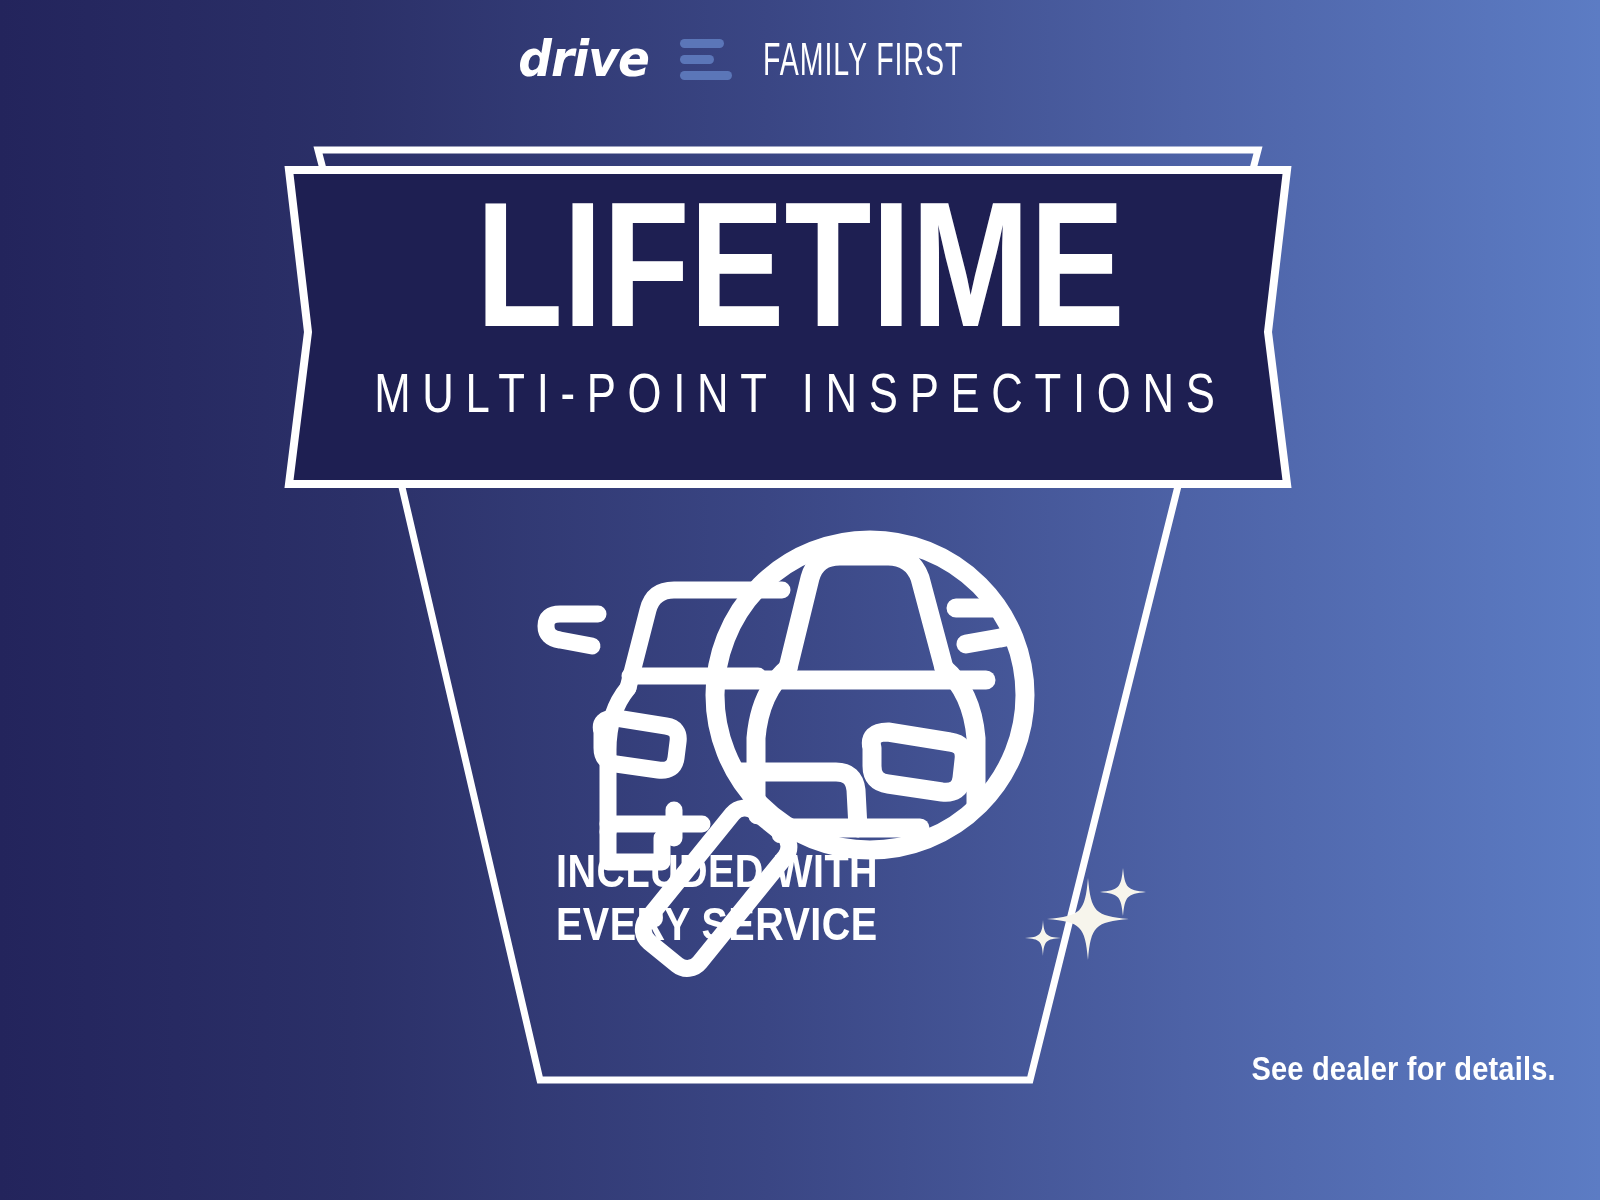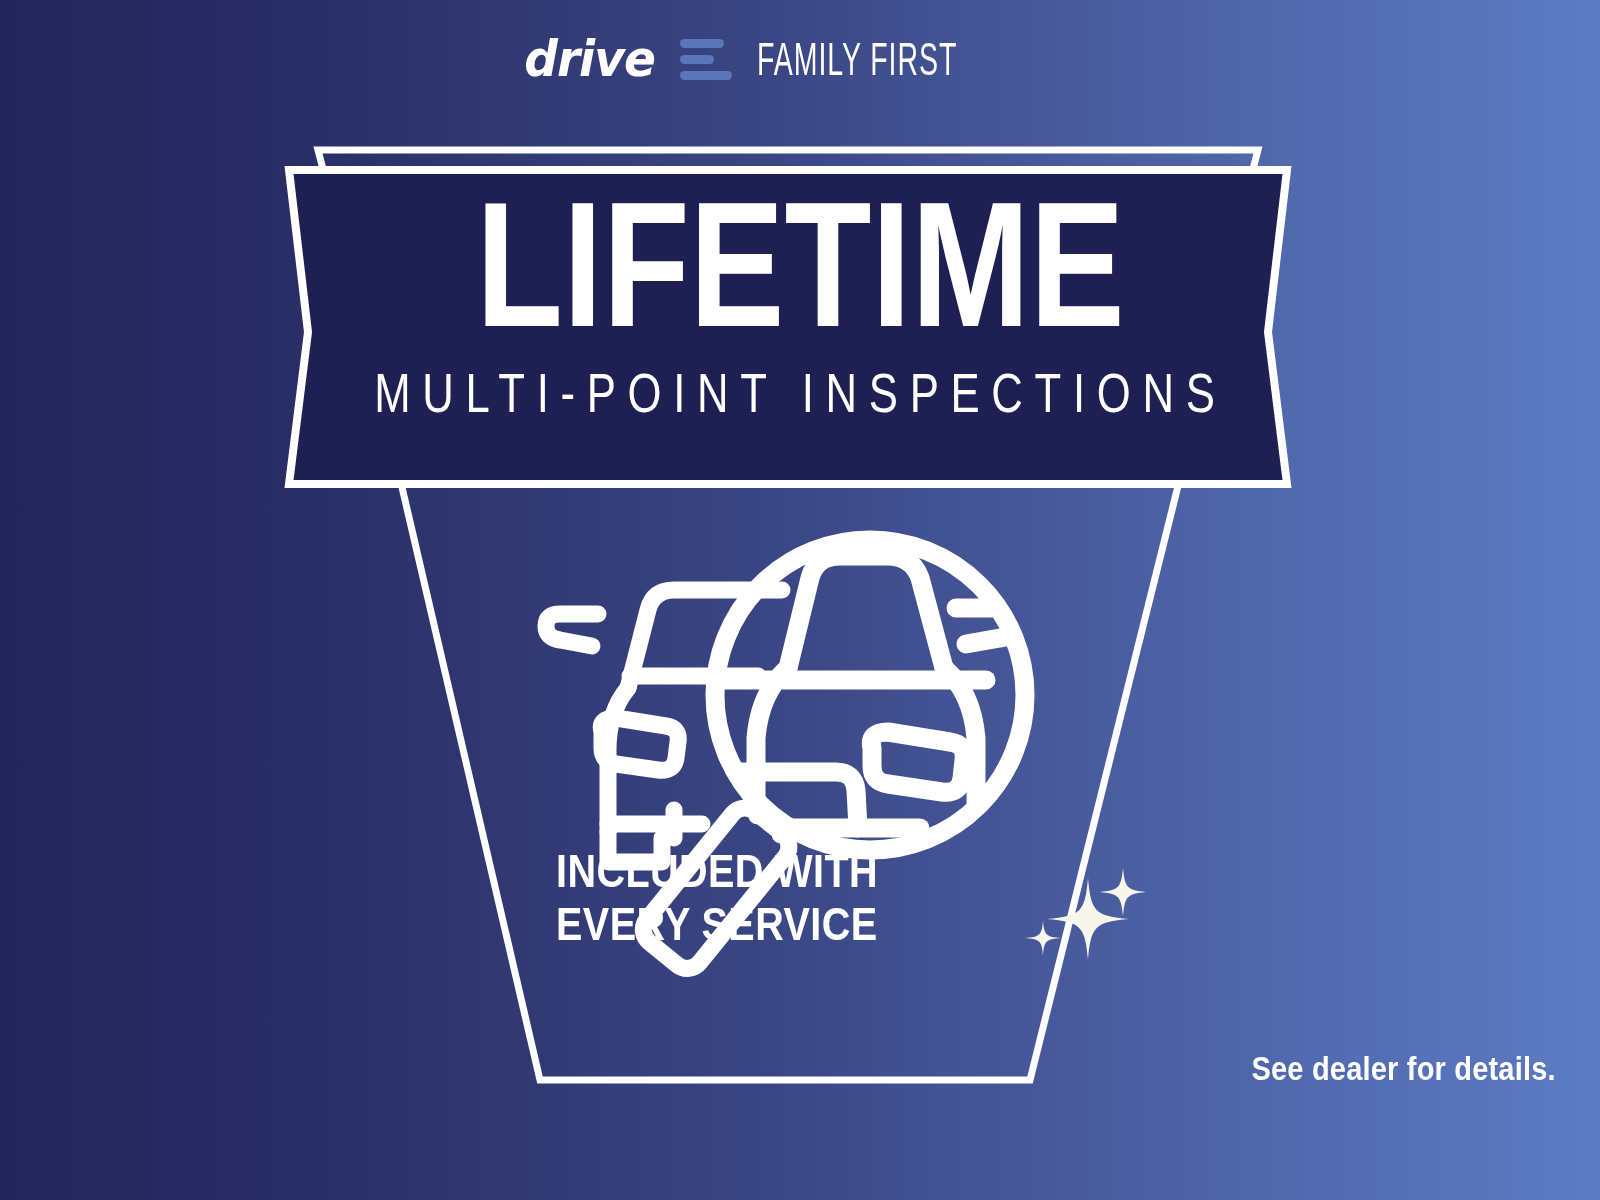--- a/index.html
+++ b/index.html
@@ -10,21 +10,21 @@
   }
   #stage{
     position:relative;width:1600px;height:1200px;
     background:linear-gradient(90deg,#23245c 0%,#2b3068 22%,#3a4684 48%,#4d62a6 74%,#5c7cc4 100%);
     overflow:hidden;
   }
 
   
   #logo{
     position:absolute;left:0;top:34px;width:1600px;
-    display:flex;align-items:center;justify-content:center;gap:12px;
+    display:flex;align-items:center;justify-content:center;gap:18px;
   }
   .logo-drive{
     font-family:"DejaVu Sans", sans-serif;
     font-weight:700;font-style:italic;font-size:50px;
     color:#ffffff;letter-spacing:-1px;line-height:1;
     transform:scaleX(0.94);
   }
   .logo-bars{
     display:flex;flex-direction:column;justify-content:center;
     gap:7px;margin:0 13px 0 9px;

